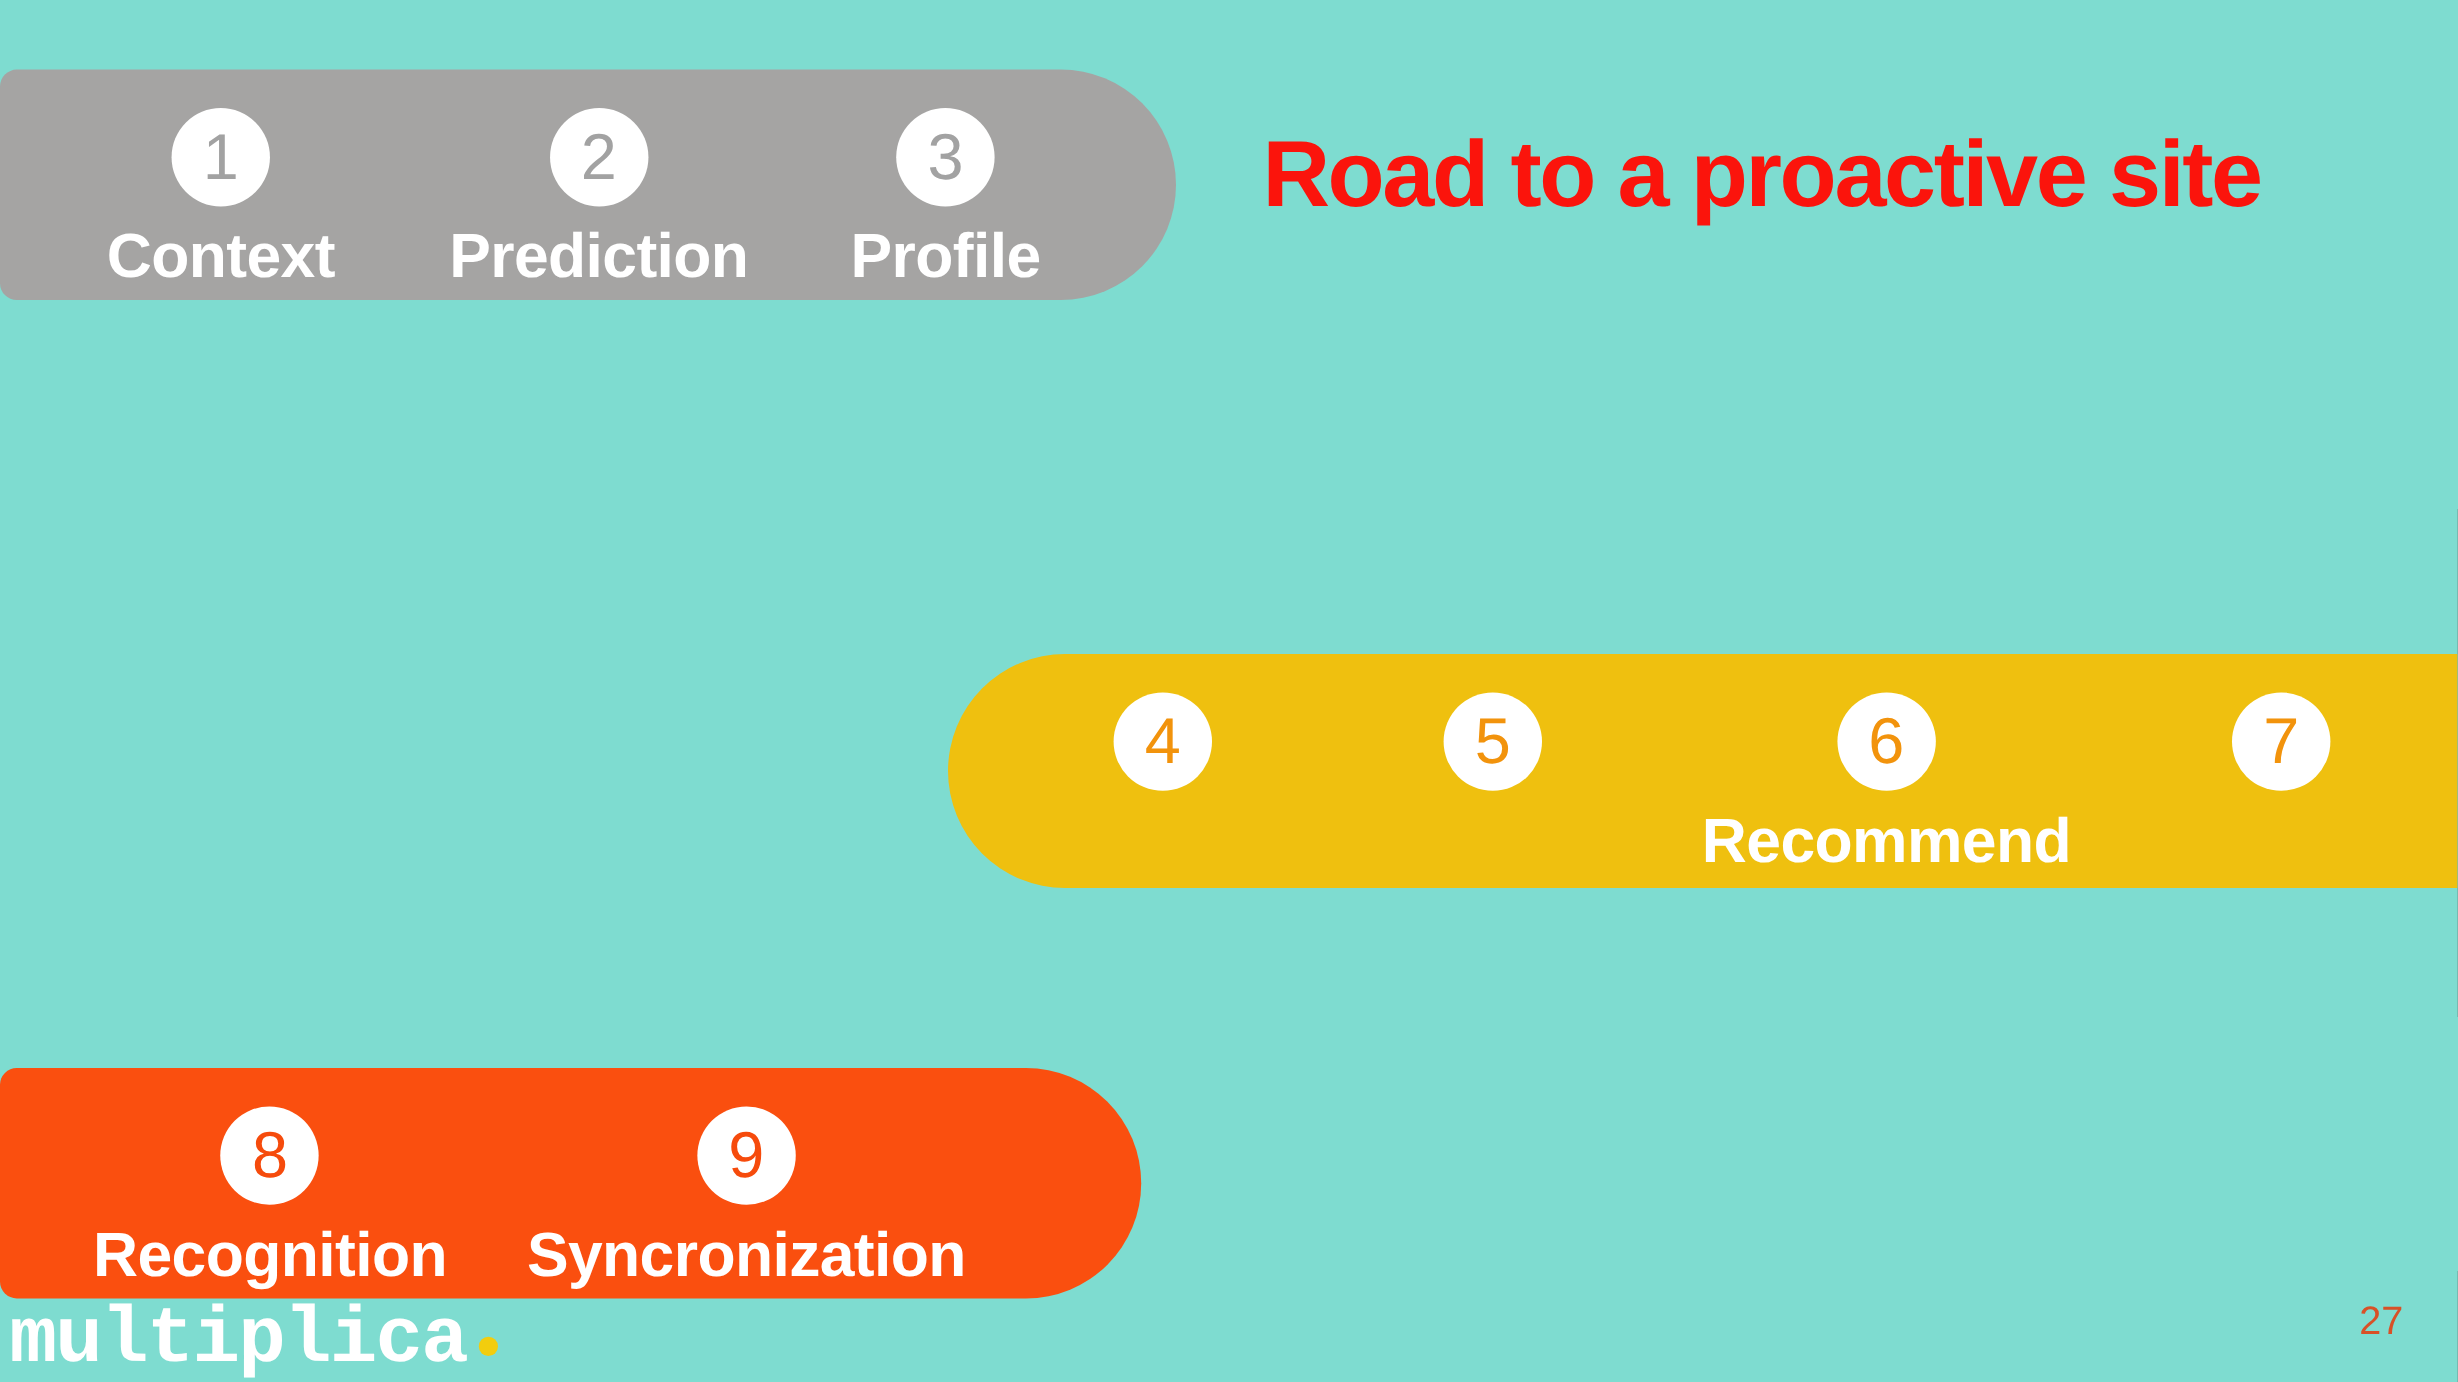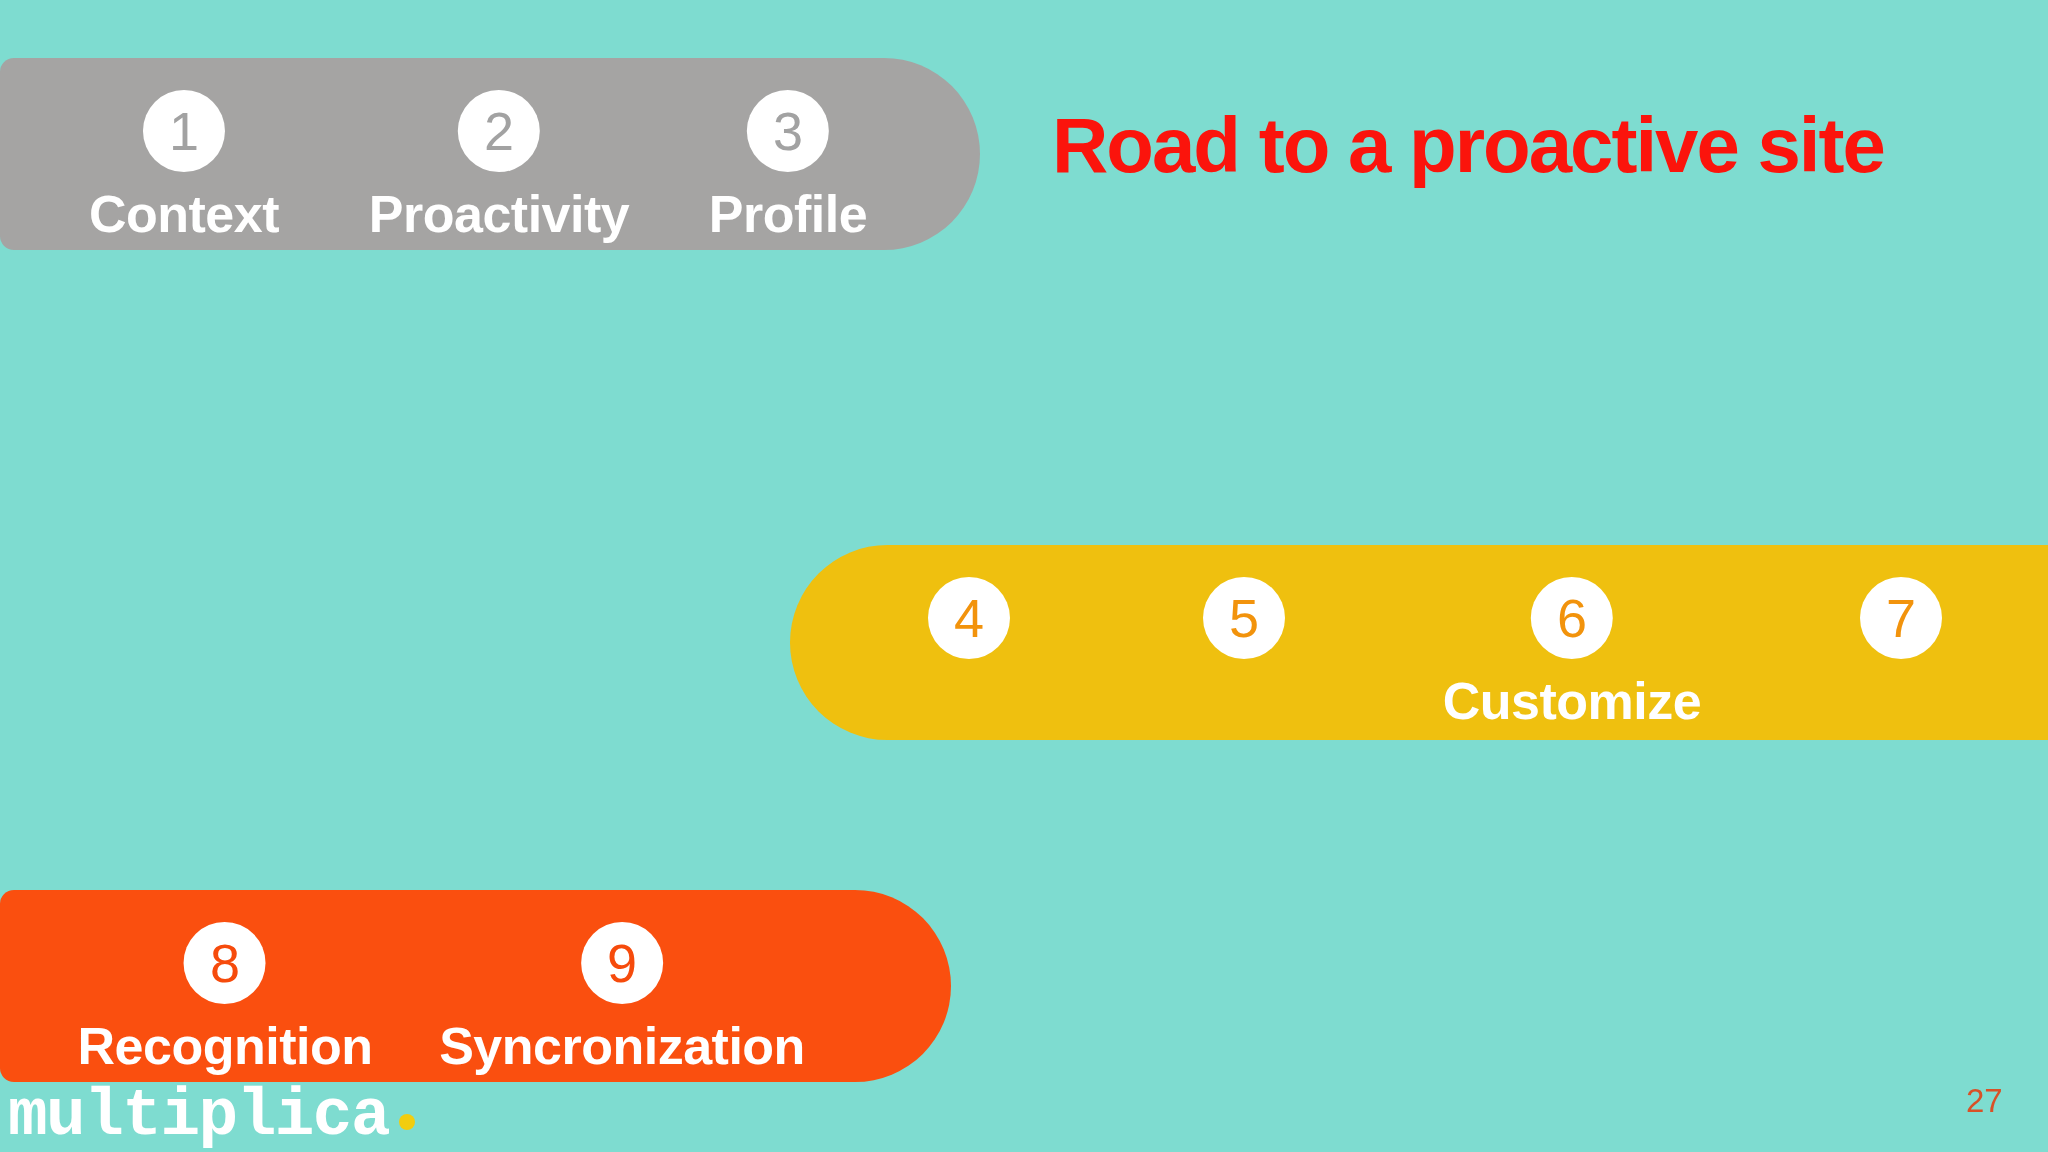--- a/index.html
+++ b/index.html
@@ -72,21 +72,21 @@
     <div class="step" style="left:184px">
       <div class="step-circle" style="color: rgb(162, 162, 162);">
         <span>1</span>
       </div>
       <div class="step-label">Context</div>
     </div>
     <div class="step" style="left:499px">
       <div class="step-circle" style="color: rgb(162, 162, 162);">
         <span>2</span>
       </div>
-      <div class="step-label">Proactivity</div>
+      <div class="step-label">Prediction</div>
     </div>
     <div class="step" style="left:788px">
       <div class="step-circle" style="color: rgb(162, 162, 162);">
         <span>3</span>
       </div>
       <div class="step-label">Profile</div>
     </div>
   </div>
 
   <h1 class="page-title" style="color: rgb(251, 20, 12);">Road to a proactive site</h1>
@@ -99,21 +99,21 @@
     </div>
     <div class="step" style="left:454px">
       <div class="step-circle" style="color: rgb(242, 147, 12);">
         <span>5</span>
       </div>
     </div>
     <div class="step" style="left:782px">
       <div class="step-circle" style="color: rgb(242, 147, 12);">
         <span>6</span>
       </div>
-      <div class="step-label">Customize</div>
+      <div class="step-label">Recommend</div>
     </div>
     <div class="step" style="left:1111px">
       <div class="step-circle" style="color: rgb(242, 147, 12);">
         <span>7</span>
       </div>
     </div>
   </div>
 
   <div class="phase-bar bar-bottom" style="background-color: rgb(250, 79, 15);">
     <div class="step" style="left:225px">

